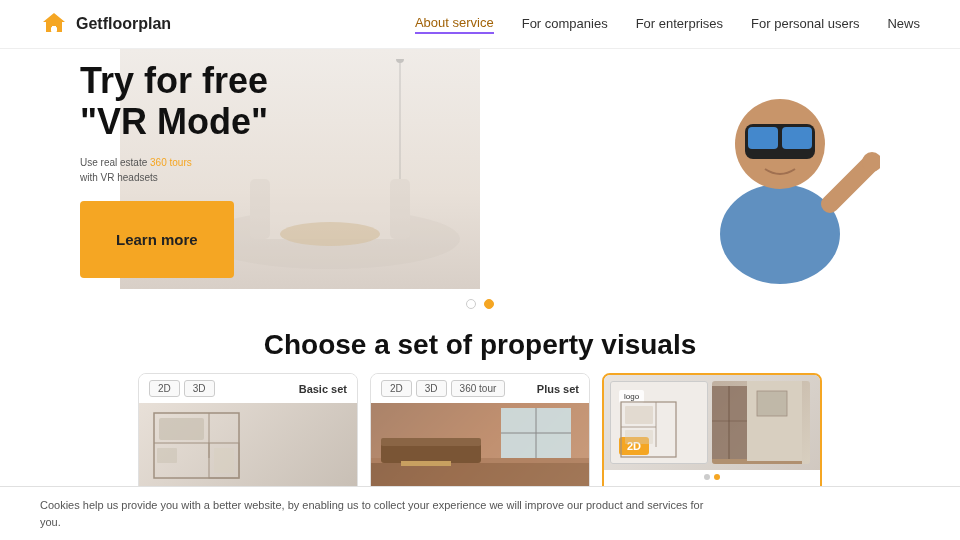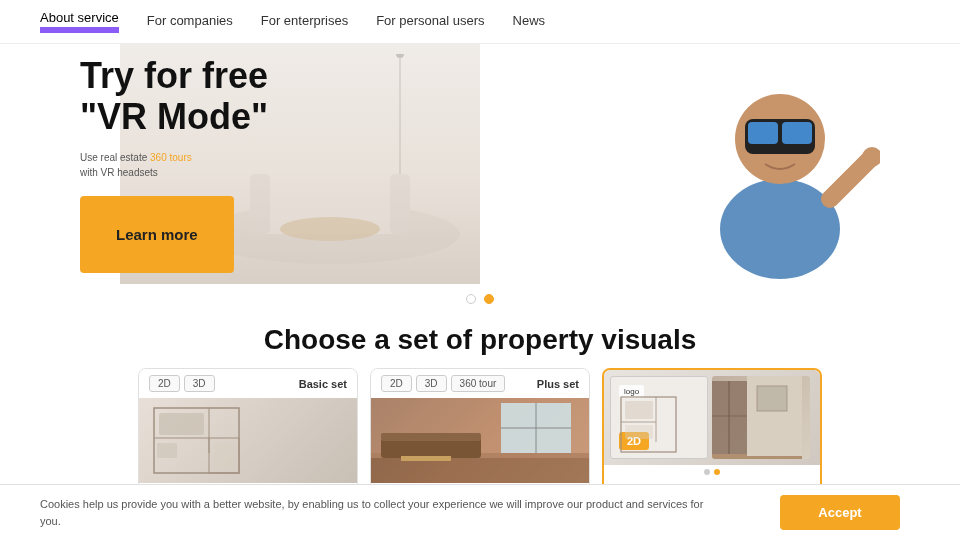--- a/index.html
+++ b/index.html
@@ -37,22 +37,22 @@
       align-items: center;
     }
     .nav-item {
       font-size: 13px;
       color: #333;
       cursor: pointer;
       text-decoration: none;
       padding-bottom: 2px;
     }
     .nav-item.active {
-      color: #000000;
-      border-bottom: 6px solid #8b5cf6;
+      color: #a16207;
+      border-bottom: 2px solid #8b5cf6;
       font-weight: 500;
     }
 
     
     .hero {
       position: relative;
       height: 240px;
       background: #fff;
       overflow: hidden;
       display: flex;
@@ -269,20 +269,27 @@
       font-size: 11px;
       font-weight: 700;
       padding: 3px 8px;
       border-radius: 3px;
     }
   </style>
 </head>
 <body>
 
 <header class="header">
+  <div class="logo">
+    <svg class="logo-icon" viewBox="0 0 28 28" fill="none">
+      <path d="M14 3L3 12h3v10h6v-6h4v6h6V12h3L14 3z" fill="#F5A623"></path>
+      <rect x="11" y="17" width="6" height="5" rx="1" fill="#fff"></rect>
+    </svg>
+    <span class="logo-text">Getfloorplan</span>
+  </div>
   <nav class="nav">
     <a class="nav-item active">About service</a>
     <a class="nav-item">For companies</a>
     <a class="nav-item">For enterprises</a>
     <a class="nav-item">For personal users</a>
     <a class="nav-item">News</a>
   </nav>
 </header>
 
 <section class="hero">
@@ -435,14 +442,13 @@
     <div class="card-dot-row">
       <div class="card-dot"></div>
       <div class="card-dot active"></div>
     </div>
   </div>
 
 </div>
 
 <div class="cookie-bar">
   <p class="cookie-text">Cookies help us provide you with a better website, by enabling us to collect your experience we will improve our product and services for you.</p>
-  <button class="cookie-btn">Accept</button>
 </div>
 
 </body></html>

